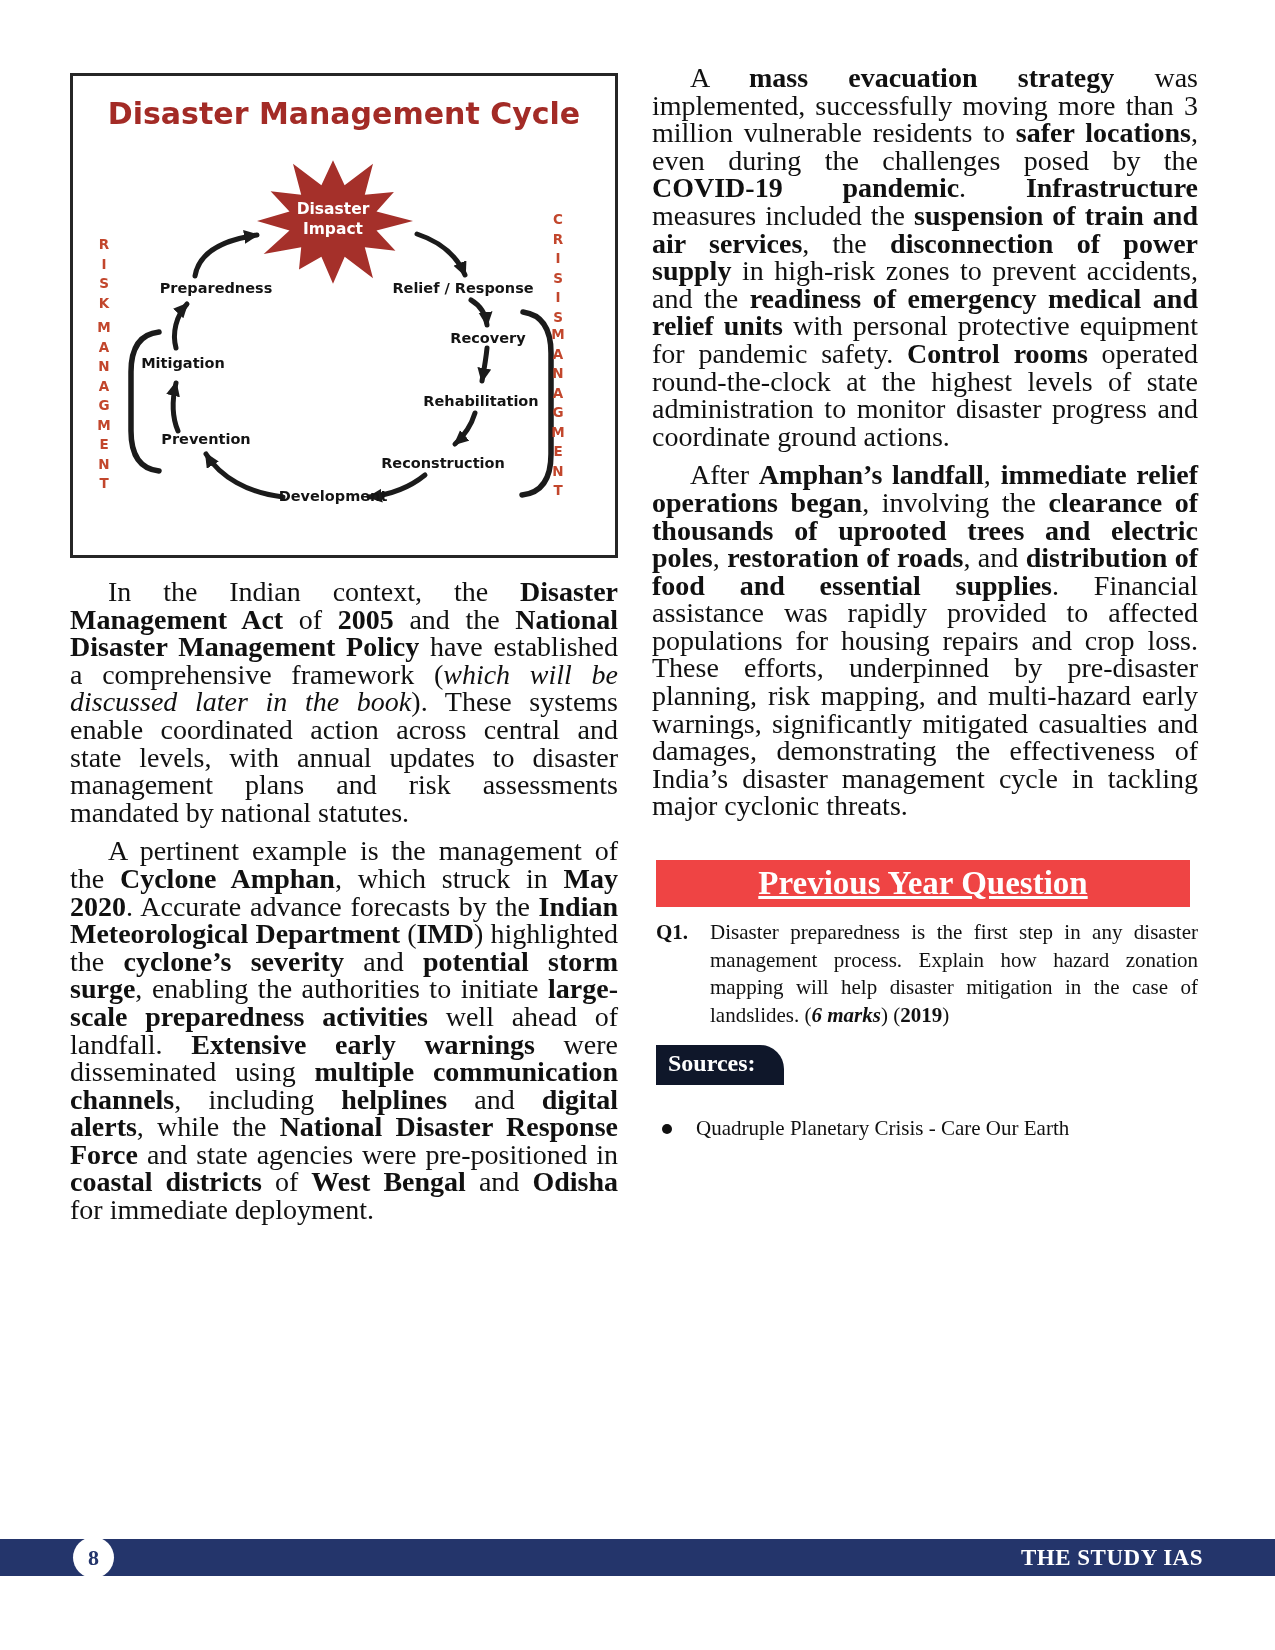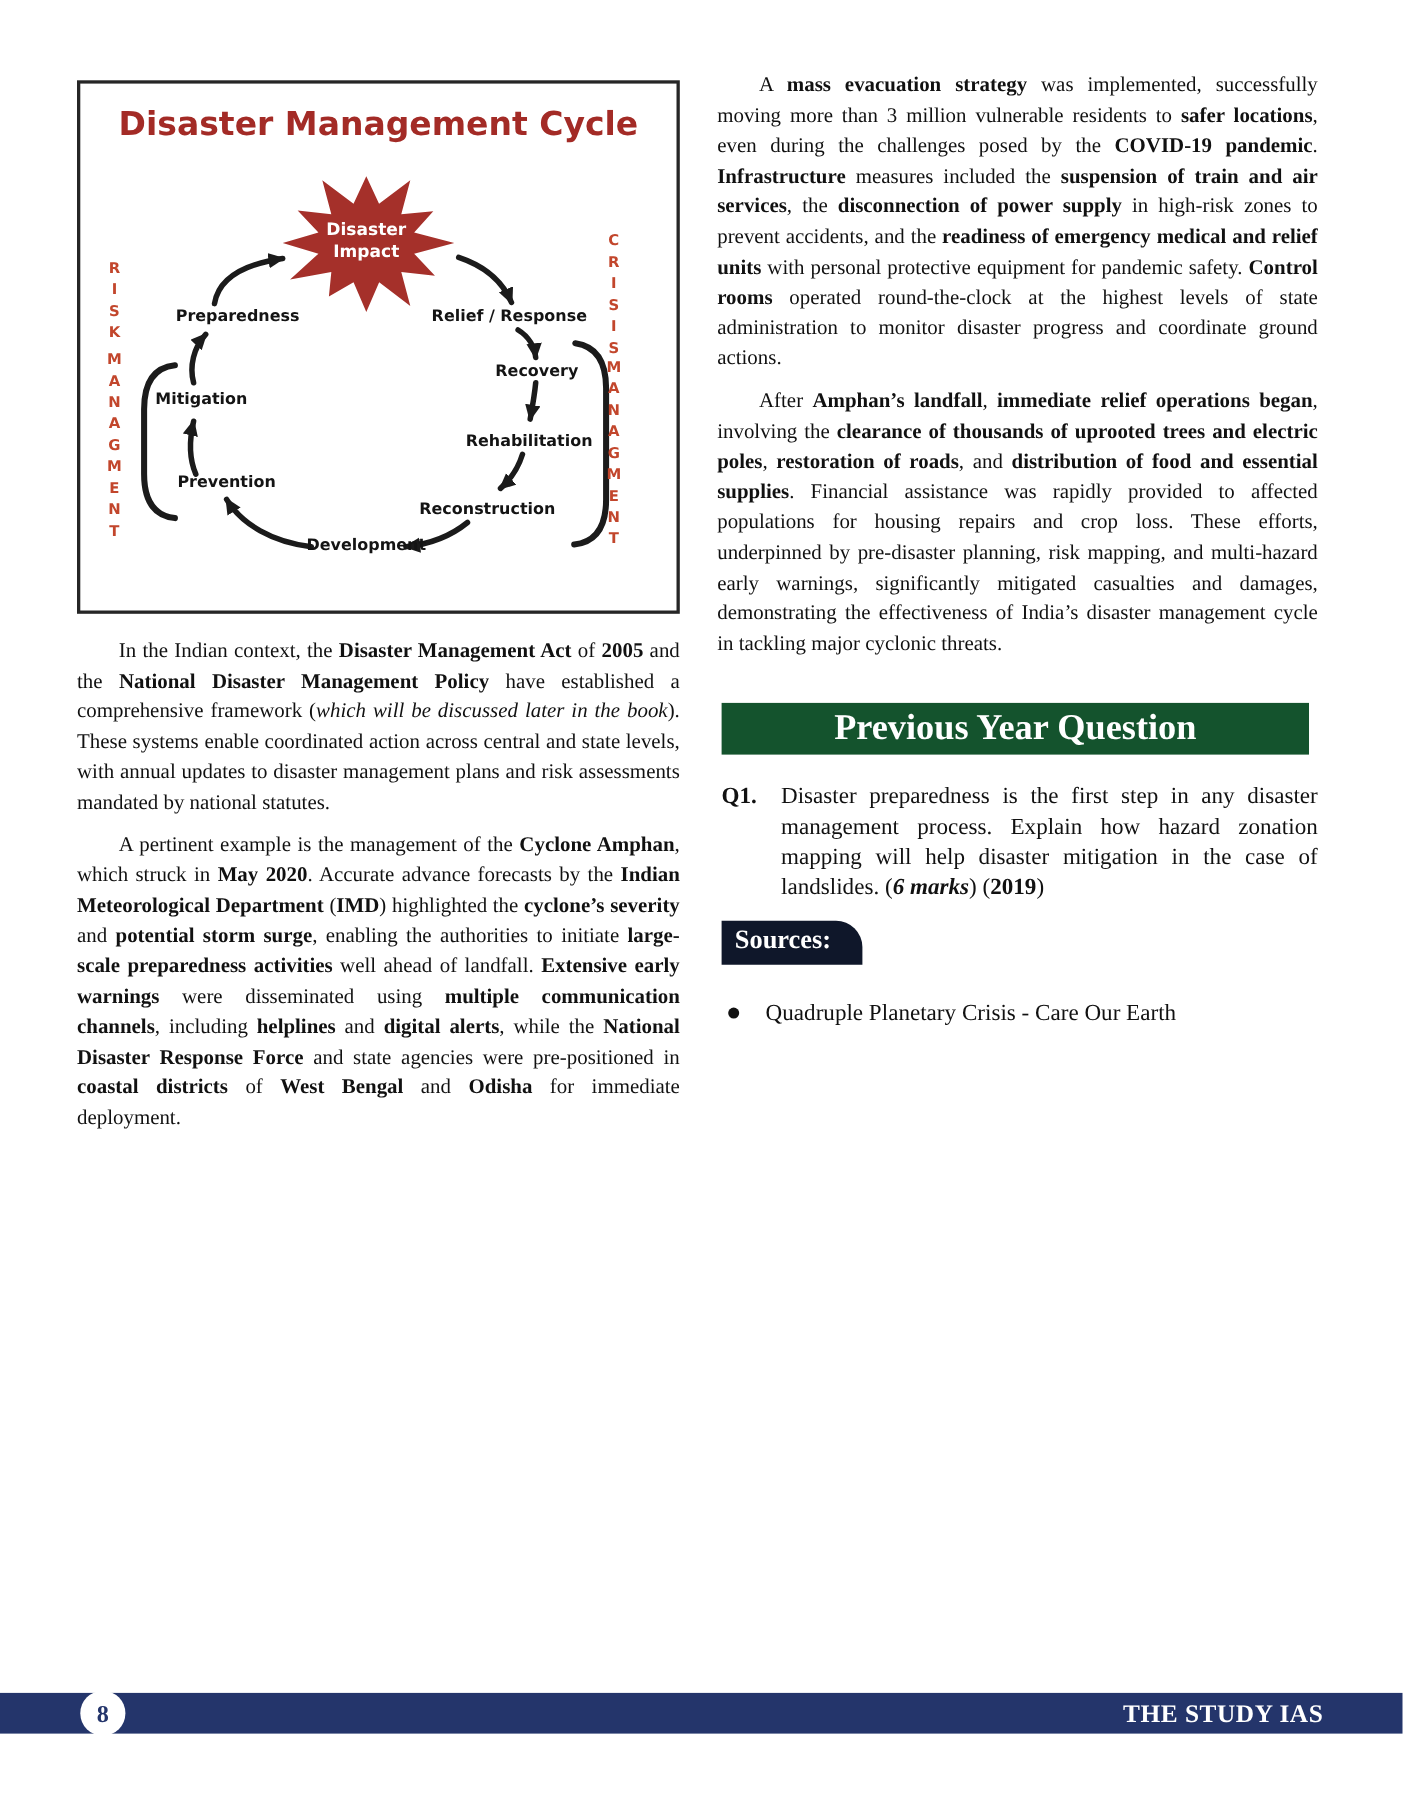--- a/index.html
+++ b/index.html
@@ -25,27 +25,27 @@
       font-family:"DejaVu Sans",sans-serif;font-weight:bold;font-size:13.5px;
       letter-spacing:3.5px;color:#c2462c;}
   .vw-risk{left:23px;top:160px;}
   .vw-lman{left:23px;top:243px;}
   .vw-crisis{left:477px;top:135px;}
   .vw-rman{left:477px;top:250px;}
 
   
   .col-left{position:absolute;left:70px;top:578px;width:548px;}
   .col-right{position:absolute;left:652px;top:64px;width:546px;}
-  p.body{margin:0 0 11px 0;font-size:19px;line-height:27.6px;
+  p.body{margin:0 0 11px 0;font-size:28px;line-height:27.6px;
       text-align:justify;text-indent:38px;}
 
-  .banner{margin:40px 8px 0 4px;background:#14532d;color:#fff;text-align:center;
-      font-weight:bold;font-size:33px;height:47px;line-height:47px;}
+  .banner{margin:40px 8px 0 4px;background:#ef4444;color:#fff;text-align:center;
+      font-weight:bold;font-size:33px;height:47px;line-height:47px;text-decoration:underline;}
 
-  .q-block{display:flex;margin-top:24px;padding-left:4px;}
+  .q-block{display:flex;margin-top:12px;padding-left:4px;}
   .q-num{flex:none;width:54px;font-weight:bold;font-size:21px;line-height:27.6px;}
   .q-text{flex:1;font-size:21px;line-height:27.6px;text-align:justify;text-indent:0;}
 
   .sources-badge{margin:16px 0 0 4px;display:inline-block;background:#0f172a;color:#fff;
       font-weight:bold;font-size:24px;padding:5px 28px 8px 12px;border-radius:0 24px 0 0;}
   .sources-list{list-style:none;margin:30px 0 0 0;padding:0;}
   .sources-list li{display:flex;align-items:flex-start;margin-bottom:11px;
       font-size:21px;line-height:27.6px;text-align:justify;}
   .dot{flex:none;width:10px;height:10px;border-radius:50%;background:#111;
       margin:9px 24px 0 10px;}

